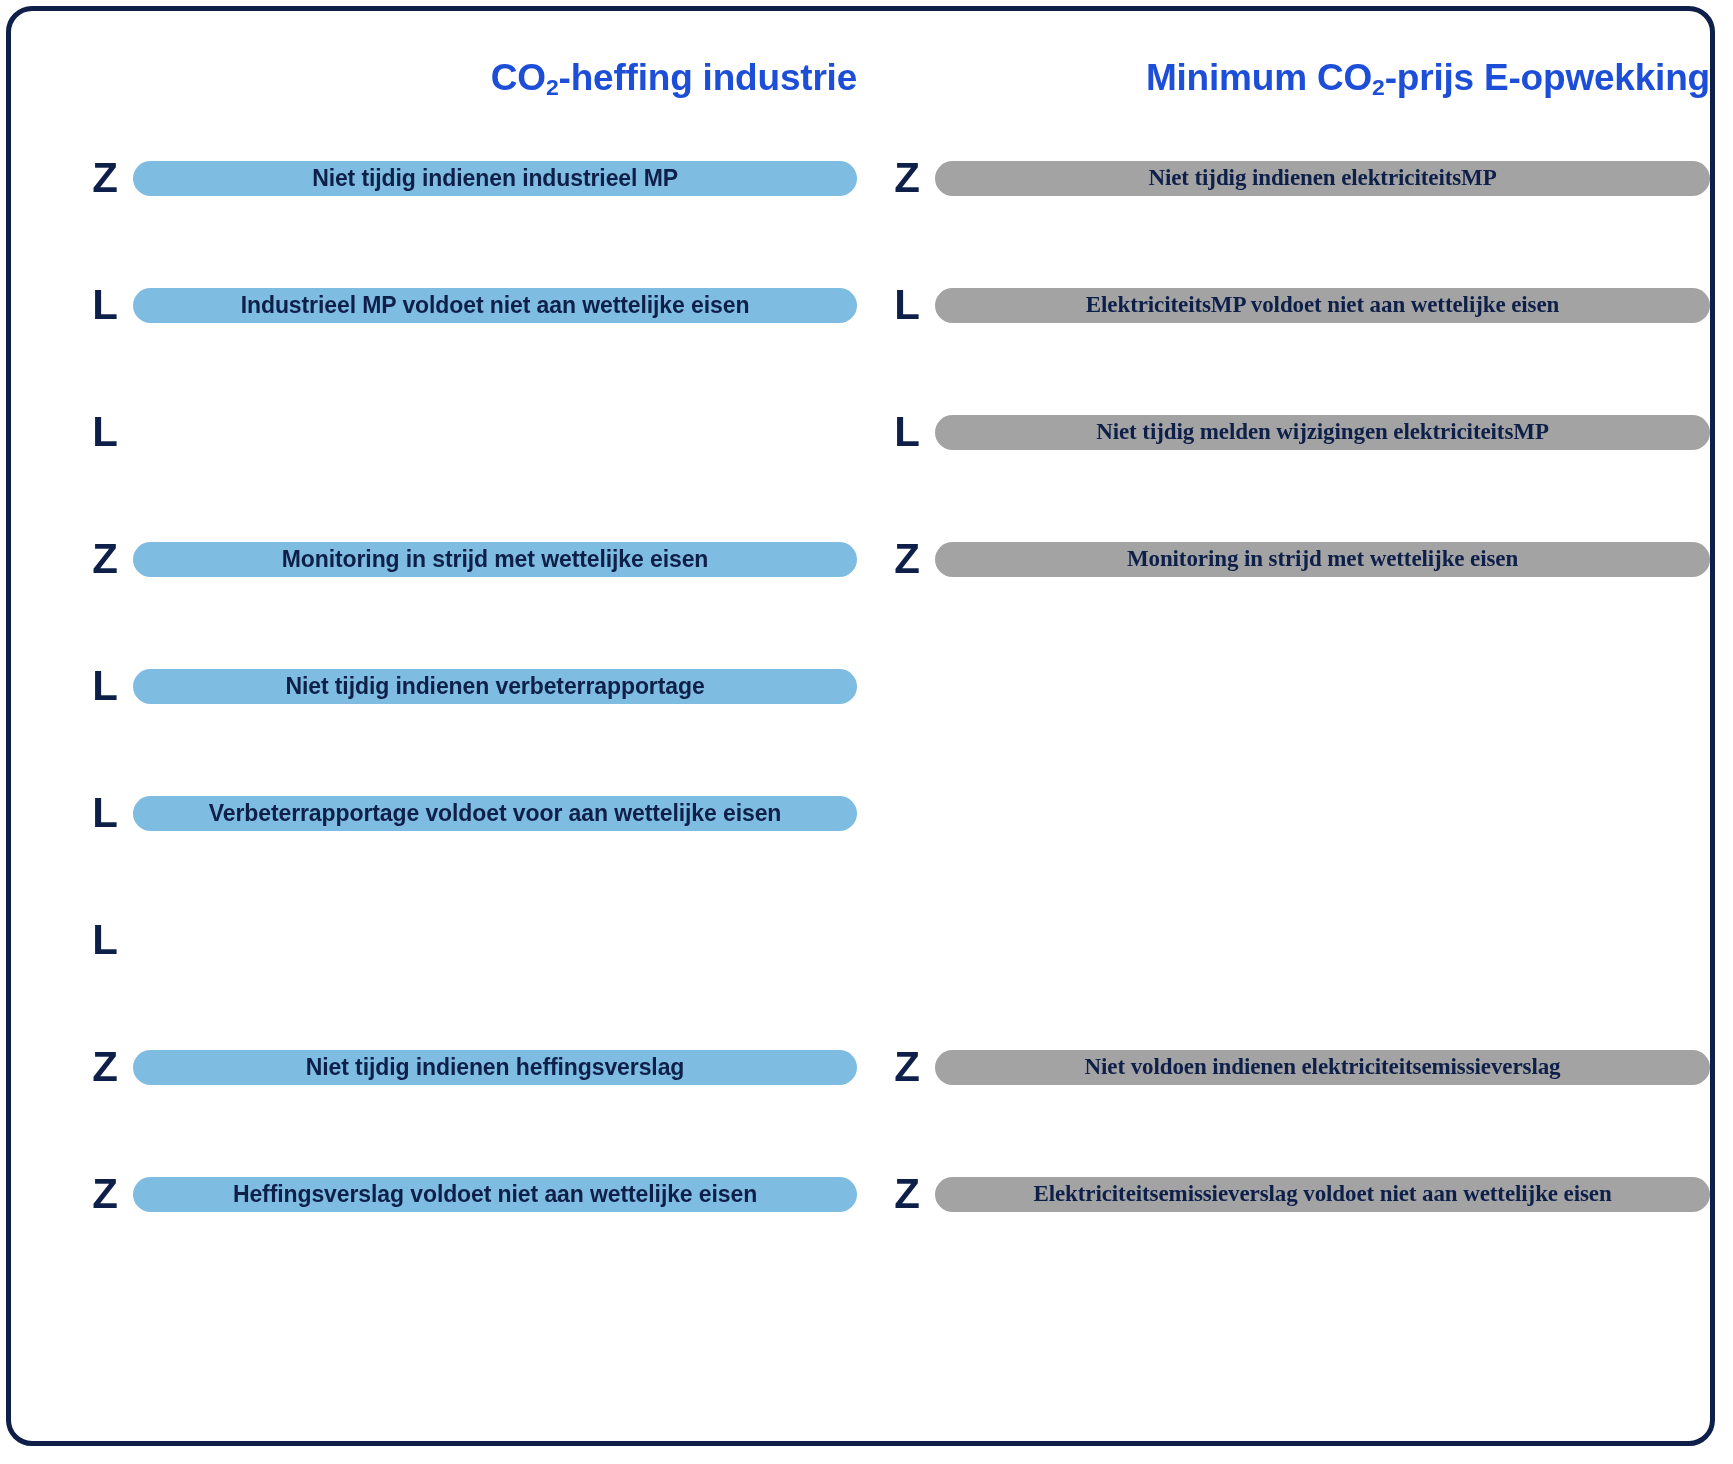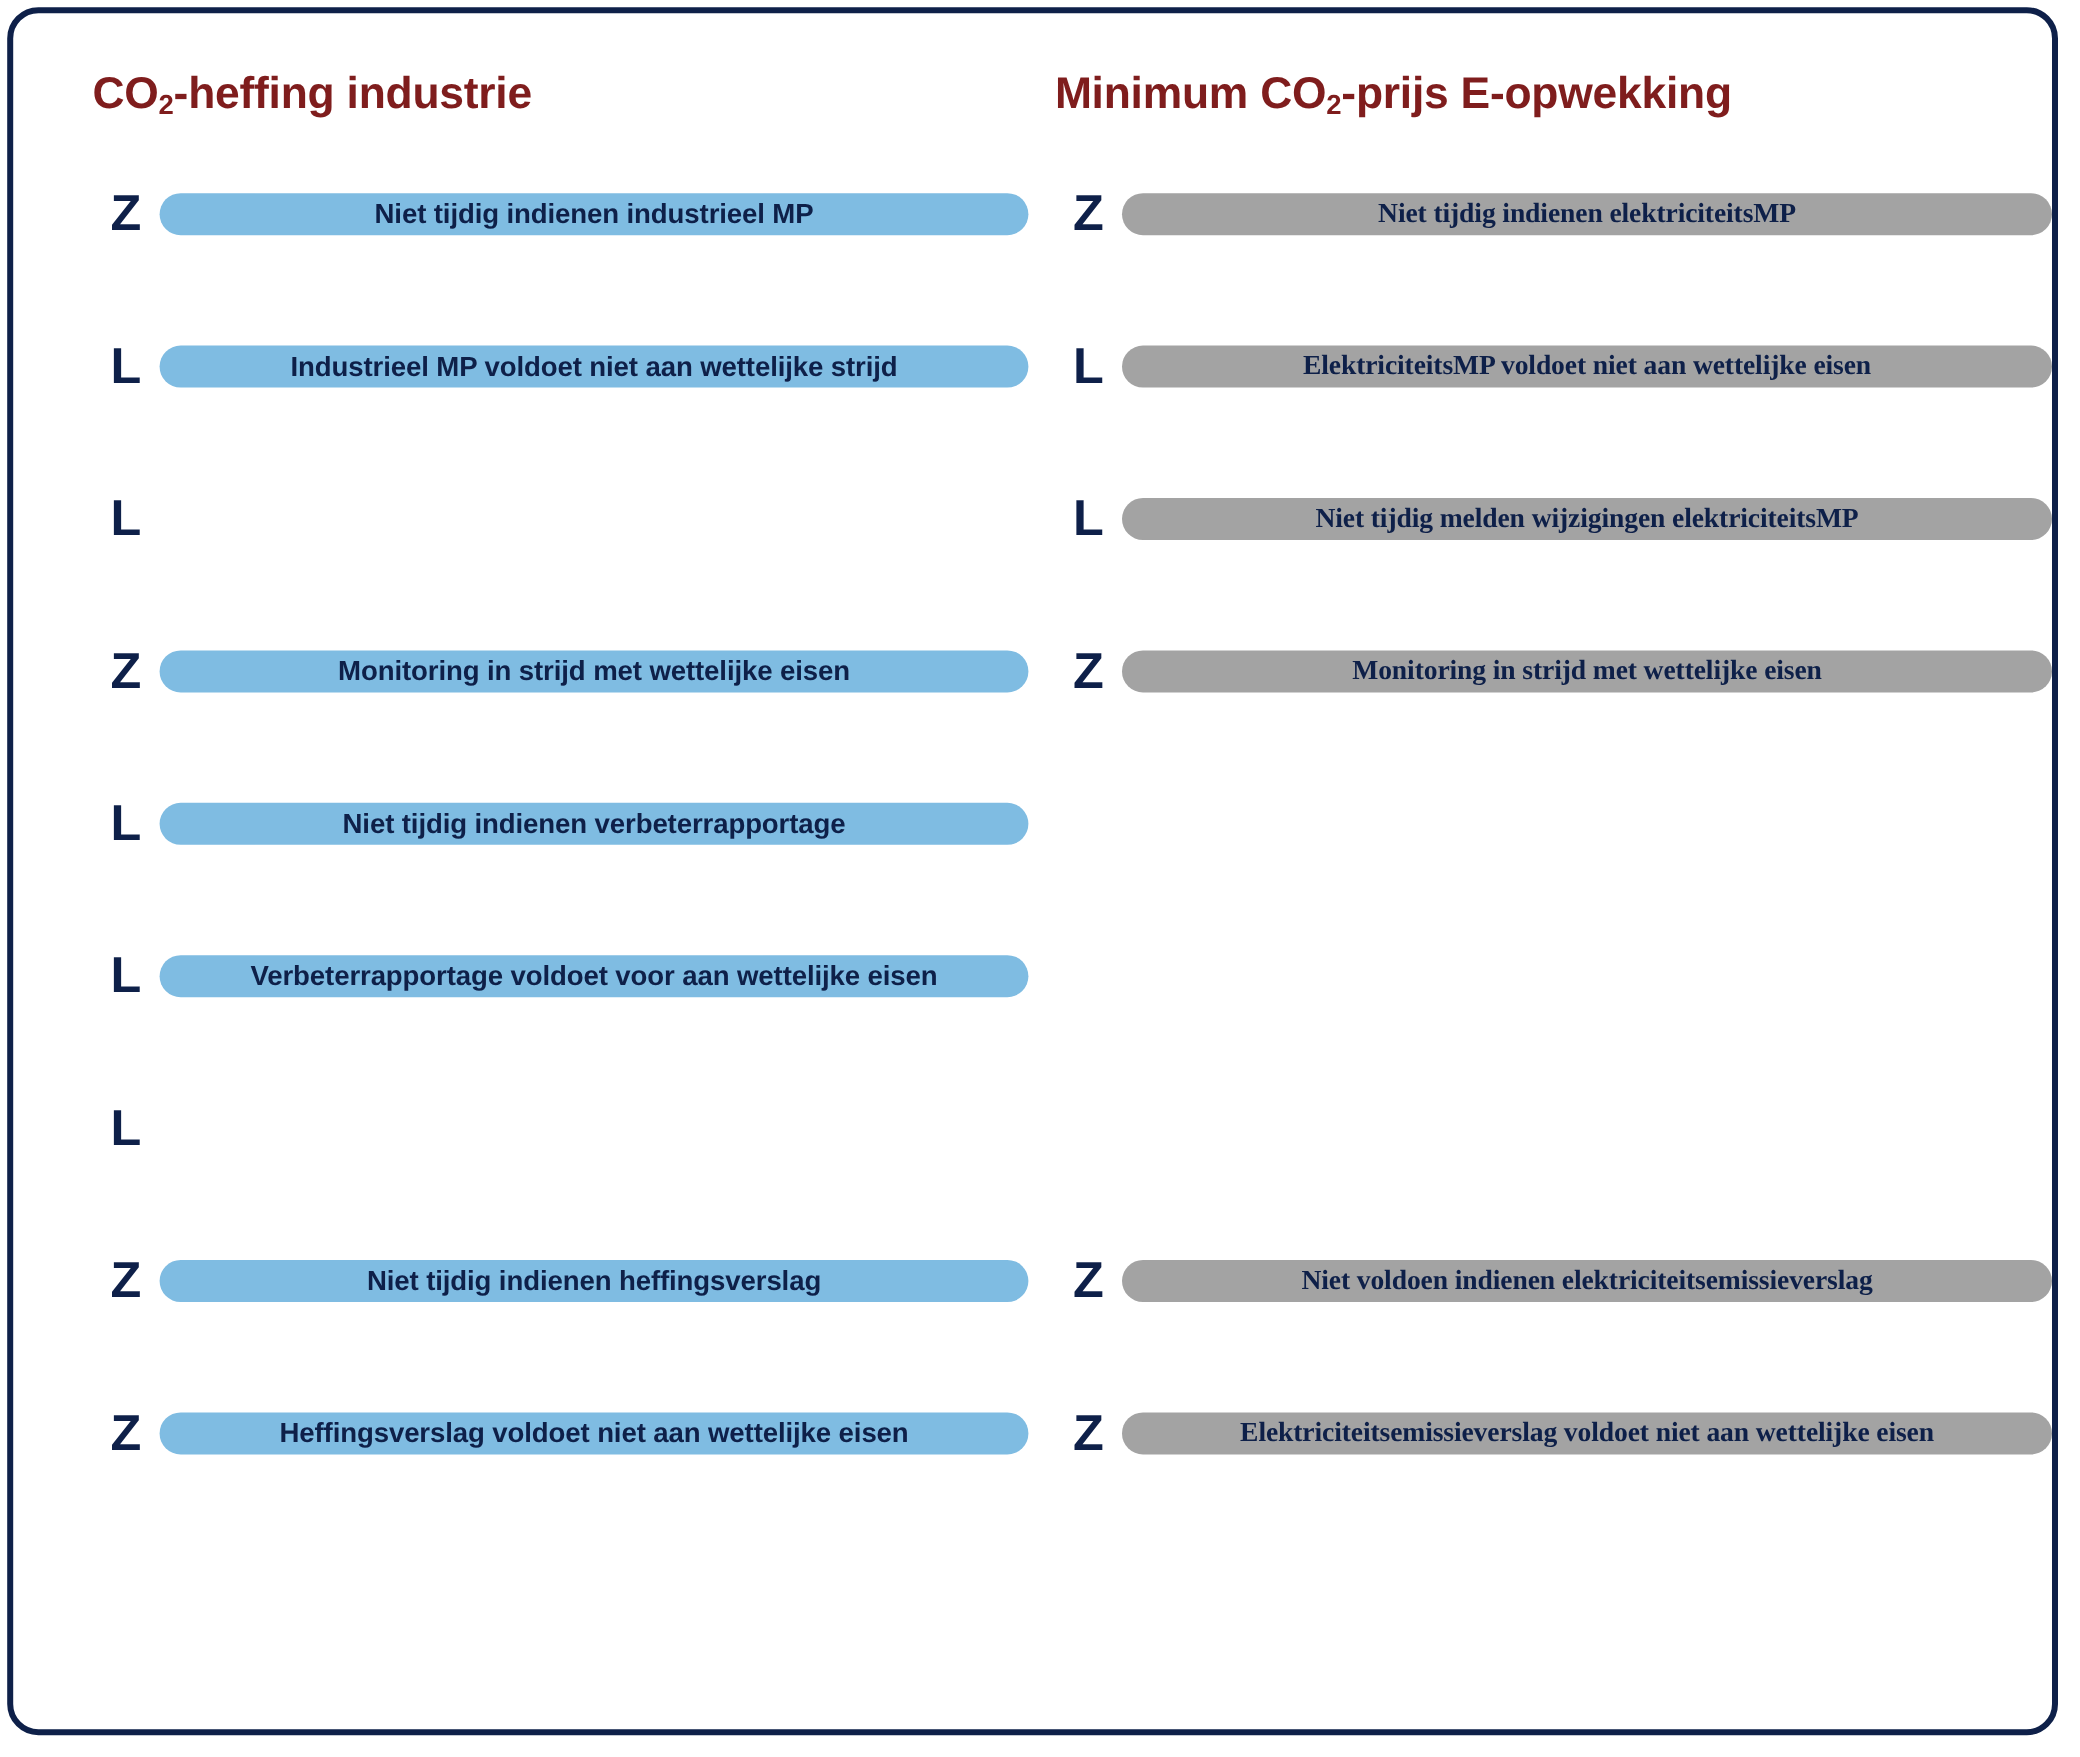--- a/index.html
+++ b/index.html
@@ -38,23 +38,23 @@
   }
 
   .column {
     position: relative;
     box-sizing: border-box;
   }
   .column-left  { width: 860px; padding-left: 66px; padding-right: 12px; }
   .column-right { width: 843px; padding-left: 10px;  }
 
   .col-title {
-    text-align: left;
+    text-align: right;
     font-weight: bold;
-    color: #7f1d1d;
+    color: #1d4ed8;
     font-size: 37px;
     letter-spacing: -0.2px;
     margin-top: 47px;
     margin-bottom: 0;
     line-height: 1.1;
     white-space: nowrap;
   }
   .col-title sub {
     font-size: 0.62em;
     vertical-align: baseline;
@@ -127,21 +127,21 @@
           <div class="marker">Z</div>
           <div class="pill blue">
             <span class="pill-text">Niet tijdig indienen industrieel MP</span>
           </div>
         </div>
         <div class="gap-sm"></div>
 
         <div class="row h2">
           <div class="marker">L</div>
           <div class="pill blue">
-            <span class="pill-text">Industrieel MP voldoet niet aan wettelijke strijd</span>
+            <span class="pill-text">Industrieel MP voldoet niet aan wettelijke eisen</span>
           </div>
         </div>
         <div class="gap-sm"></div>
 
         <div class="row h1">
           <div class="marker">L</div>
         </div>
         <div class="gap-sm"></div>
 
         <div class="row h1">

